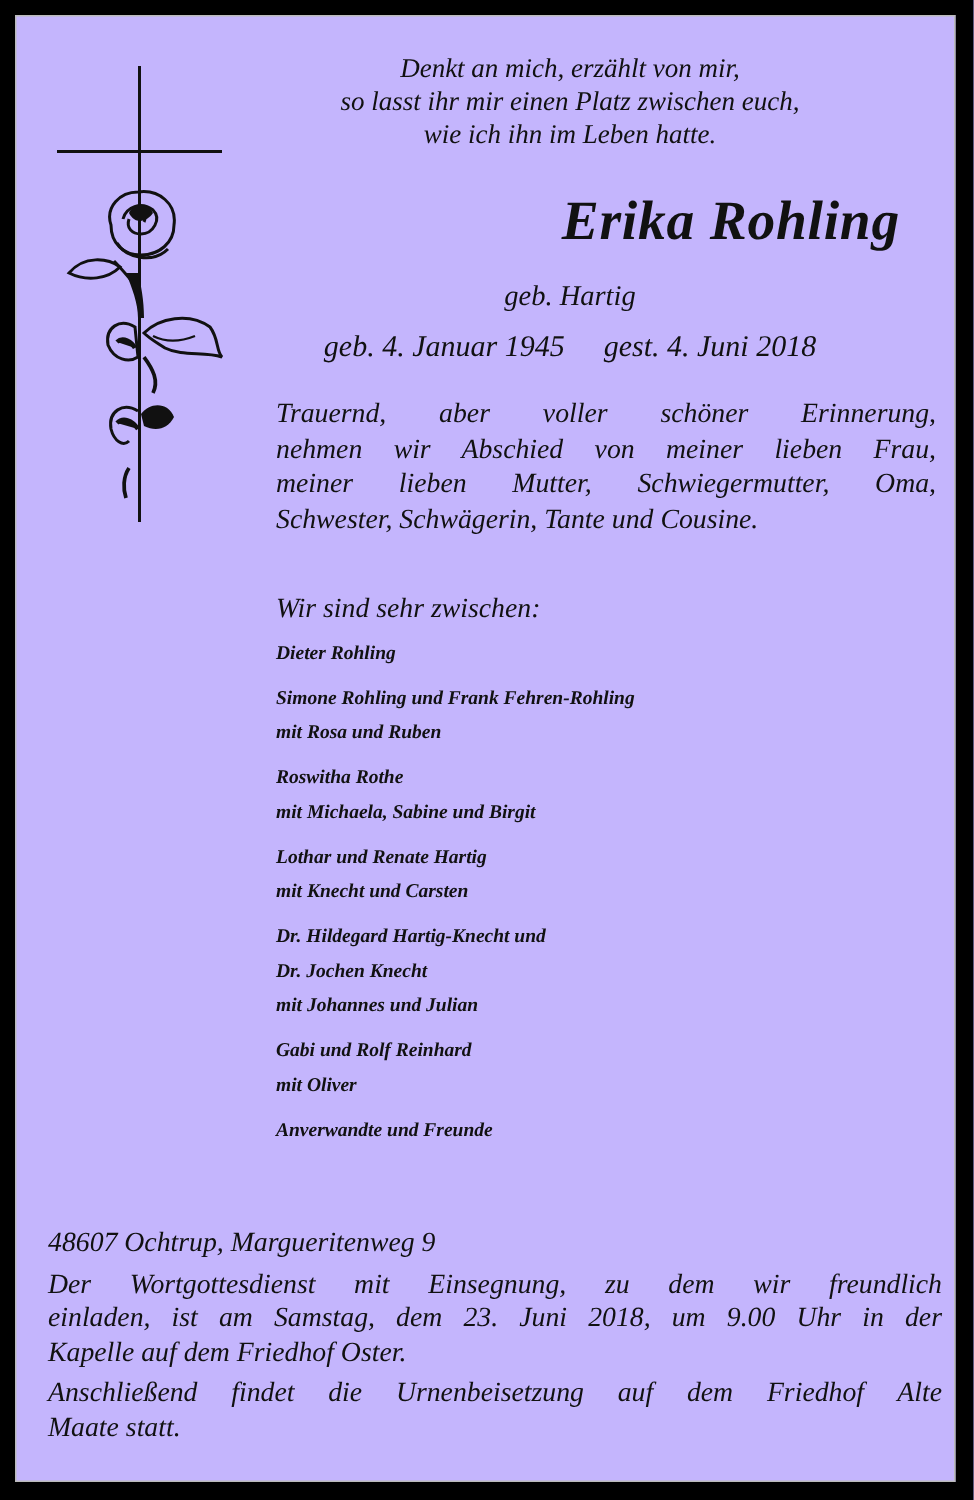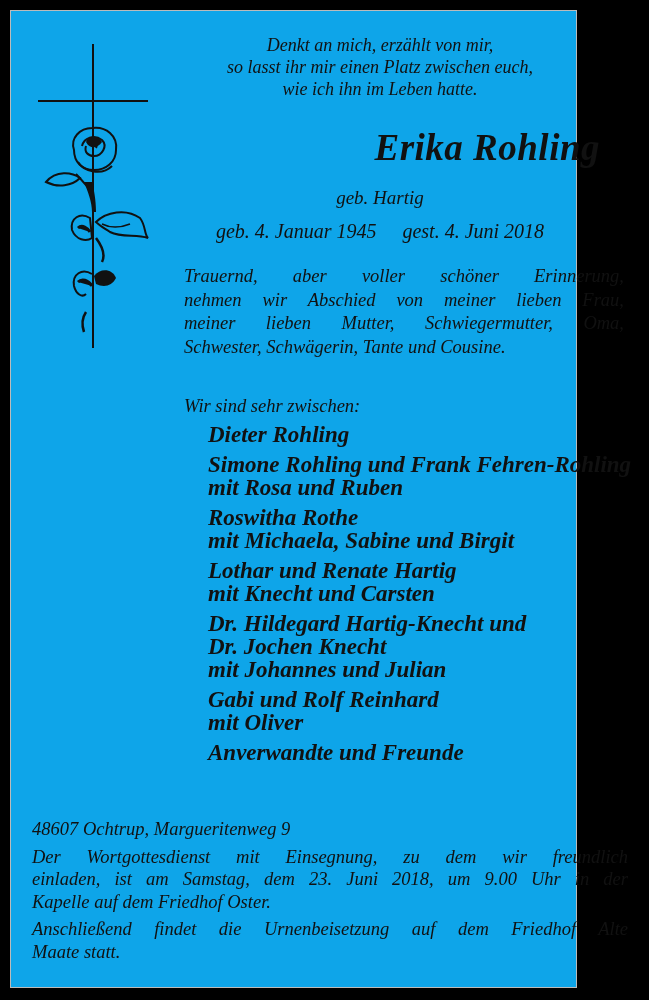--- a/index.html
+++ b/index.html
@@ -1,41 +1,41 @@
 <!DOCTYPE html>
 <html><head>
   <meta charset="utf-8">
   <style>
     html, body { margin: 0; padding: 0; }
     body {
       width: 649px; height: 1000px; background: #000;
       position: relative; overflow: hidden;
     }
     .card {
-      position: absolute; left: 10px; top: 10px; width: 567px; height: 978px;
-      background: #0ea5e9; box-shadow: inset 0 0 0 1px #bbb;
+      position: absolute; left: 10px; top: 10px; width: 627px; height: 978px;
+      background: #c4b5fd; box-shadow: inset 0 0 0 1px #bbb;
     }
     .serif { font-family: "Liberation Serif", "DejaVu Serif", serif; color: #111; }
     .it { font-style: italic; }
     .abs { position: absolute; }
 
     .poem { left: 150px; width: 440px; top: 24px; text-align: center; font-size: 18px; line-height: 22px; }
     .poem div { white-space: nowrap; }
 
     .name { left: 150px; width: 440px; top: 110px; text-align: right; font-size: 37px; line-height: 56px; font-weight: bold; font-style: italic; letter-spacing: 0.5px; }
     .maiden { left: 150px; width: 440px; top: 176px; text-align: center; font-size: 19px; line-height: 24px; }
     .dates { left: 150px; width: 440px; top: 208px; text-align: center; font-size: 20px; line-height: 26px; white-space: nowrap; }
     .dates .gap { display: inline-block; width: 26px; }
 
     .intro { left: 174px; width: 440px; top: 255px; font-size: 18.5px; line-height: 23.5px; }
     .intro div { text-align: justify; text-align-last: justify; white-space: nowrap; }
     .intro div.last { text-align-last: left; }
 
     .mourn-label { left: 174px; top: 384px; font-size: 18.5px; line-height: 24px; white-space: nowrap; }
-    .mourners { left: 174px; top: 413px; font-size: 23px; line-height: 23px; font-weight: bold; font-style: italic; margin-left: 24px; }
+    .mourners { left: 174px; top: 413px; font-size: 13px; line-height: 23px; font-weight: bold; font-style: italic; }
     .mourners .grp { margin-bottom: 7px; }
     .mourners .grp div { white-space: nowrap; }
 
     .bottom { left: 22px; width: 596px; top: 808px; font-size: 18.5px; line-height: 22.5px; }
     .bottom p { margin: 0 0 5px 0; }
     .bottom .j1 { text-align: justify; text-align-last: justify; white-space: nowrap; display: block; }
 
     .emblem { left: 26px; top: 32px; width: 120px; height: 320px; }
   </style>
 </head>

